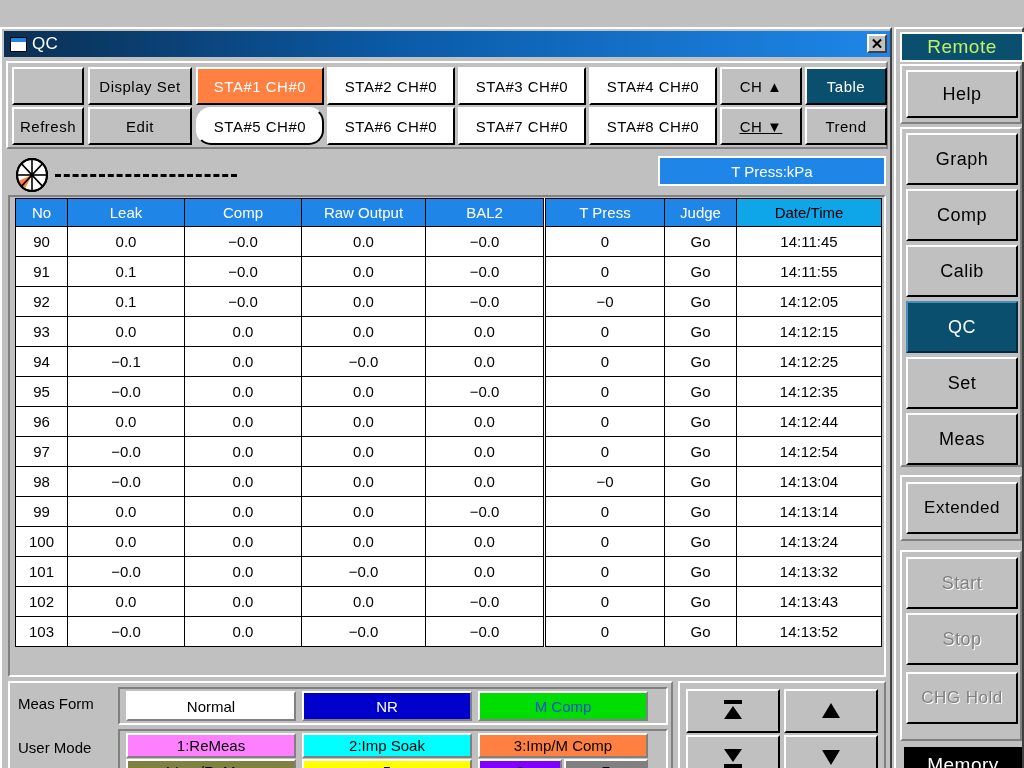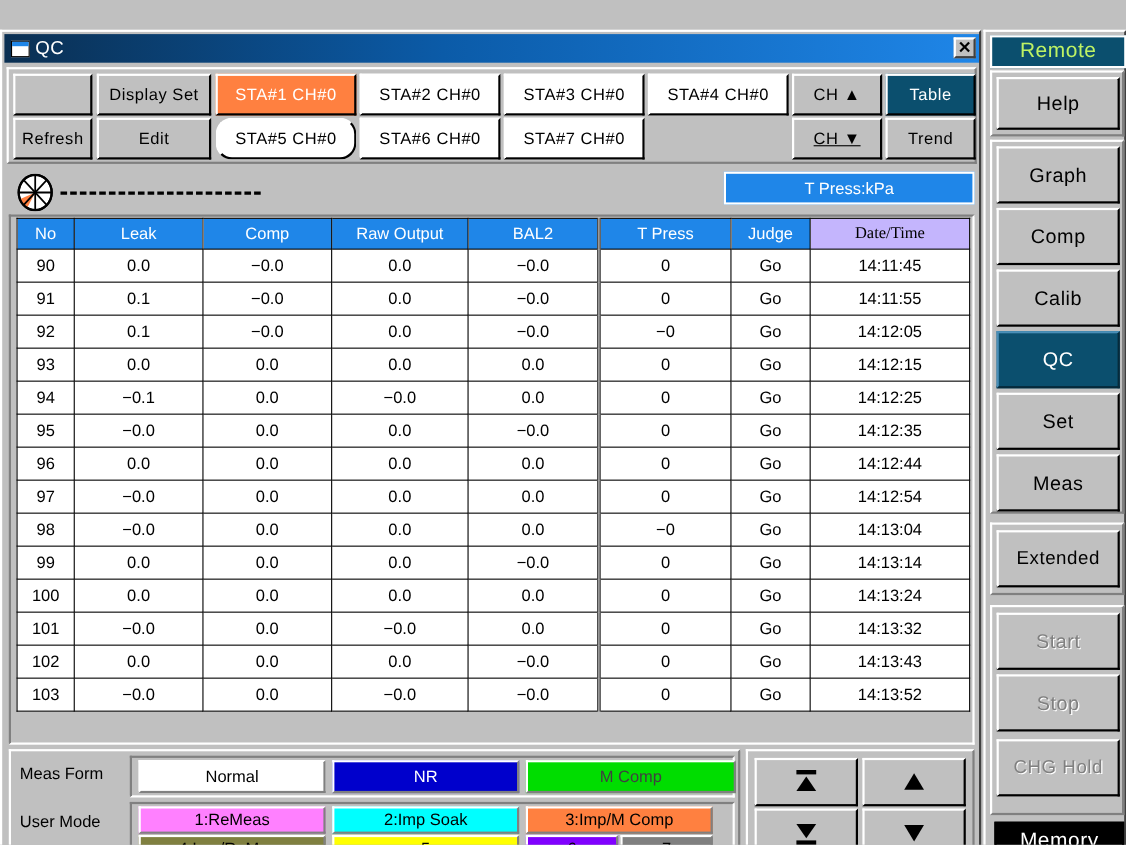--- a/index.html
+++ b/index.html
@@ -106,21 +106,21 @@
     font-size: 15px;
     text-align: center;
     padding: 0;
     font-family: "Liberation Sans", sans-serif;
     color: #000;
     overflow: hidden;
   }
   table#grid th {
     background: #1f86e8; color: #ffffff; font-weight: normal; height: 28px;
   }
-  table#grid th.sortcol { background: #c4b5fd; color: #000000; font-family: Liberation Serif, serif; }
+  table#grid th.sortcol { background: #0ea5e9; color: #000000; }
   table#grid td.tpress, table#grid th.tpress { border-left: 3px double #000; }
 
   
   #bottom-left {
     position: absolute; left: 6px; top: 652px; width: 665px; height: 108px;
     background: #c0c0c0;
     border-left: 2px solid #ffffff; border-top: 2px solid #ffffff;
     border-right: 2px solid #808080; border-bottom: 2px solid #808080; padding-left: 24px;
   }
   .row-label {
@@ -210,20 +210,21 @@
       <div class="tb-btn" style="left:80px;top:44px;width:104px;height:38px;">Edit</div>
 
       <div class="tb-btn orange" style="left:188px;top:4px;width:128px;height:38px;">STA#1 CH#0</div>
       <div class="tb-btn white" style="left:319px;top:4px;width:128px;height:38px;">STA#2 CH#0</div>
       <div class="tb-btn white" style="left:450px;top:4px;width:128px;height:38px;">STA#3 CH#0</div>
       <div class="tb-btn white" style="left:581px;top:4px;width:128px;height:38px;">STA#4 CH#0</div>
 
       <div class="tb-btn white" style="left:188px;top:44px;width:128px;height:38px;border-radius:15px;">STA#5 CH#0</div>
       <div class="tb-btn white" style="left:319px;top:44px;width:128px;height:38px;">STA#6 CH#0</div>
       <div class="tb-btn white" style="left:450px;top:44px;width:128px;height:38px;">STA#7 CH#0</div>
+      <div class="tb-btn white" style="left:581px;top:44px;width:128px;height:38px;">STA#8 CH#0</div>
 
       <div class="tb-btn" style="left:712px;top:4px;width:82px;height:38px;">CH ▲</div>
       <div class="tb-btn" style="left:712px;top:44px;width:82px;height:38px;text-decoration:underline;">CH ▼</div>
 
       <div class="tb-btn teal" style="left:797px;top:4px;width:82px;height:38px;">Table</div>
       <div class="tb-btn" style="left:797px;top:44px;width:82px;height:38px;">Trend</div>
     </div>
 
     <div id="midbar">
       <svg id="wheel-icon" width="36" height="34" viewBox="0 0 36 34">
@@ -406,21 +407,21 @@
             </tr>
           </tbody>
       </table>
     </div>
 
     <div id="bottom-left">
       <div class="row-label" style="top:12px;">Meas Form</div>
       <div class="group-box" style="left:108px;top:4px;width:550px;height:38px;"></div>
       <div class="mode-btn" style="left:116px;top:8px;width:170px;height:30px;background:#ffffff;color:#000;">Normal</div>
       <div class="mode-btn" style="left:292px;top:8px;width:170px;height:30px;background:#0000cc;color:#ffffff;">NR</div>
-      <div class="mode-btn" style="left:468px;top:8px;width:191px;height:30px;background:#00dd00;color:#404040;">M Comp</div>
+      <div class="mode-btn" style="left:468px;top:8px;width:170px;height:30px;background:#00dd00;color:#1d4ed8;">M Comp</div>
 
       <div class="row-label" style="top:56px;">User Mode</div>
       <div class="group-box" style="left:108px;top:46px;width:550px;height:56px;"></div>
       <div class="mode-btn" style="left:116px;top:50px;width:170px;height:25px;background:#ff80ff;color:#000;">1:ReMeas</div>
       <div class="mode-btn" style="left:292px;top:50px;width:170px;height:25px;background:#00ffff;color:#000000;">2:Imp Soak</div>
       <div class="mode-btn" style="left:468px;top:50px;width:170px;height:25px;background:#ff8040;color:#000;">3:Imp/M Comp</div>
       <div class="mode-btn" style="left:116px;top:76px;width:170px;height:25px;background:#808040;color:#000;">4:Imp/ReMeas</div>
       <div class="mode-btn" style="left:292px;top:76px;width:170px;height:25px;background:#ffff00;color:#000;">5</div>
       <div class="mode-btn" style="left:468px;top:76px;width:84px;height:25px;background:#8000ff;color:#000;">6</div>
       <div class="mode-btn" style="left:554px;top:76px;width:84px;height:25px;background:#808080;color:#000;">7</div>

